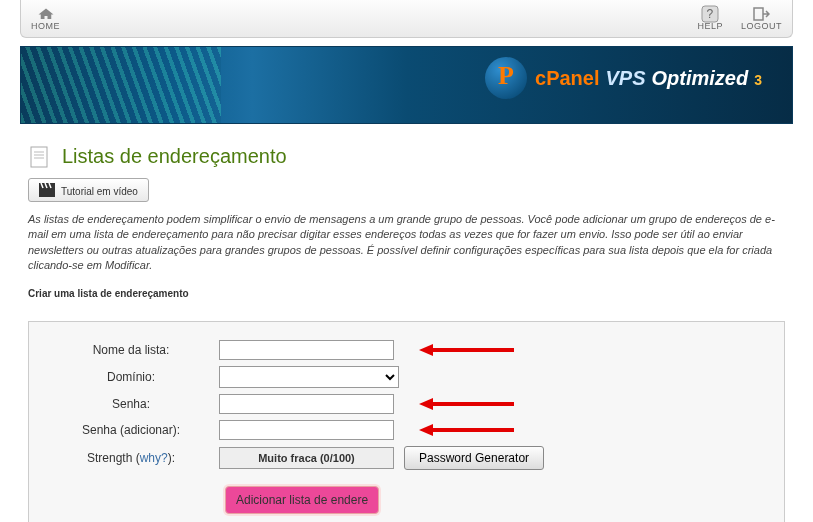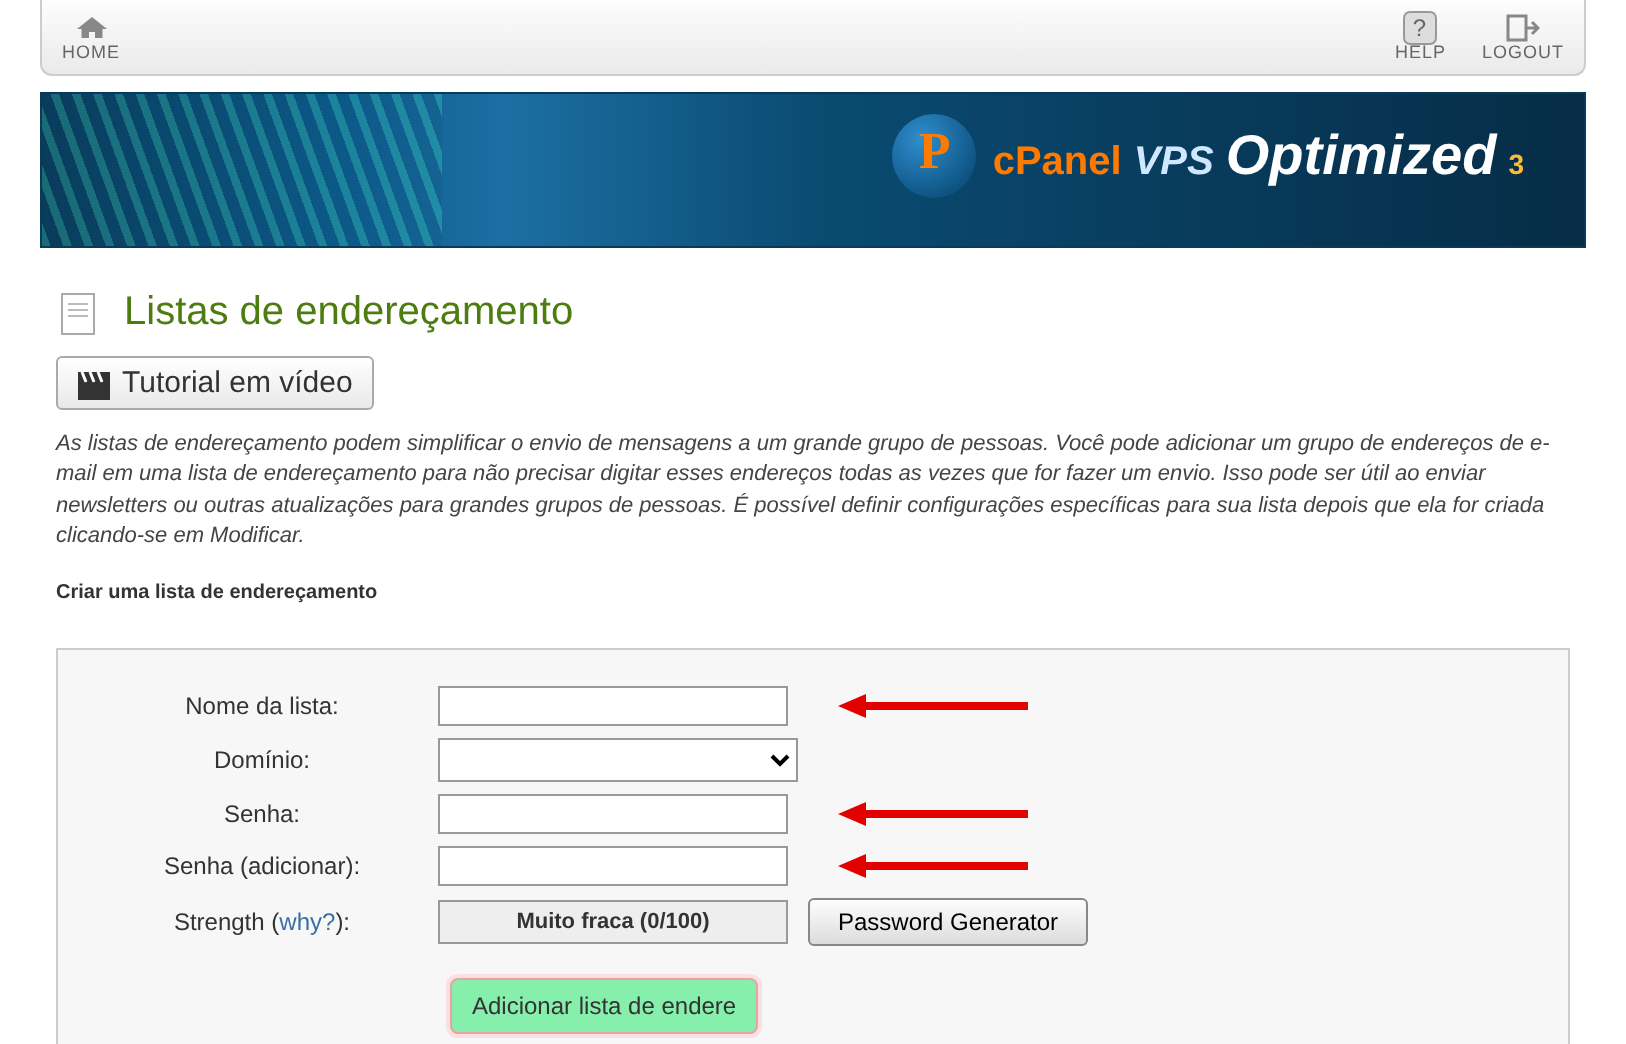--- a/index.html
+++ b/index.html
@@ -86,21 +86,21 @@
     color: #ff7a00;
   }
   .brand-text {
     display: flex; align-items: baseline; gap: 6px;
     font-family: Arial, sans-serif;
     font-weight: bold;
     text-align: center;
   }
   .brand-orange { color: #ff7a00; font-size: 20px; }
   .brand-blue { color: #cfe8ff; font-size: 20px; font-style: italic; }
-  .brand-white { color: #fff; font-size: 28px; font-style: italic; }
+  .brand-white { color: #fff; font-size: 20px; font-style: italic; }
   .brand-sub { color: #ffbb33; font-size: 14px; vertical-align: sub; }
   .tab-cpanel {
     position: absolute;
     left: 64px; bottom: -14px;
     background: #fff;
     border: 1px solid #bbb;
     border-bottom: none;
     border-radius: 3px 3px 0 0;
     padding: 2px 18px 0 18px;
     font-size: 9px;
@@ -129,21 +129,21 @@
     color: #4d7c0f;
   }
   .tutorial-btn {
     display: inline-flex;
     align-items: flex-end;
     gap: 6px;
     border: 1px solid #aaa;
     border-radius: 3px;
     background: linear-gradient(to bottom, #fff, #e9e9e9);
     padding: 4px 10px;
-    font-size: 15px;
+    font-size: 10px;
     color: #333;
     cursor: pointer;
     margin-bottom: 10px;
   }
   .tutorial-btn .clap {
     width: 16px; height: 14px;
     display: inline-block;
   }
   .intro {
     font-style: italic;
@@ -208,21 +208,21 @@
     font-size: 12px;
     cursor: pointer;
   }
   .why-link { color: #3a6ea5; cursor: pointer; }
   .submit-row {
     margin-top: 16px;
     margin-left: 176px;
   }
   .submit-btn {
     border: 1px solid #e8a2a2;
-    background: #86efac;
+    background: #ec4899;
     padding: 6px 10px;
     font-size: 12px;
     color: #333;
     cursor: pointer;
     border-radius: 4px;
     box-shadow: 0 0 0 2px rgba(255,180,180,0.35);
   }
   .arrow {
     position: absolute;
     left: 370px;

